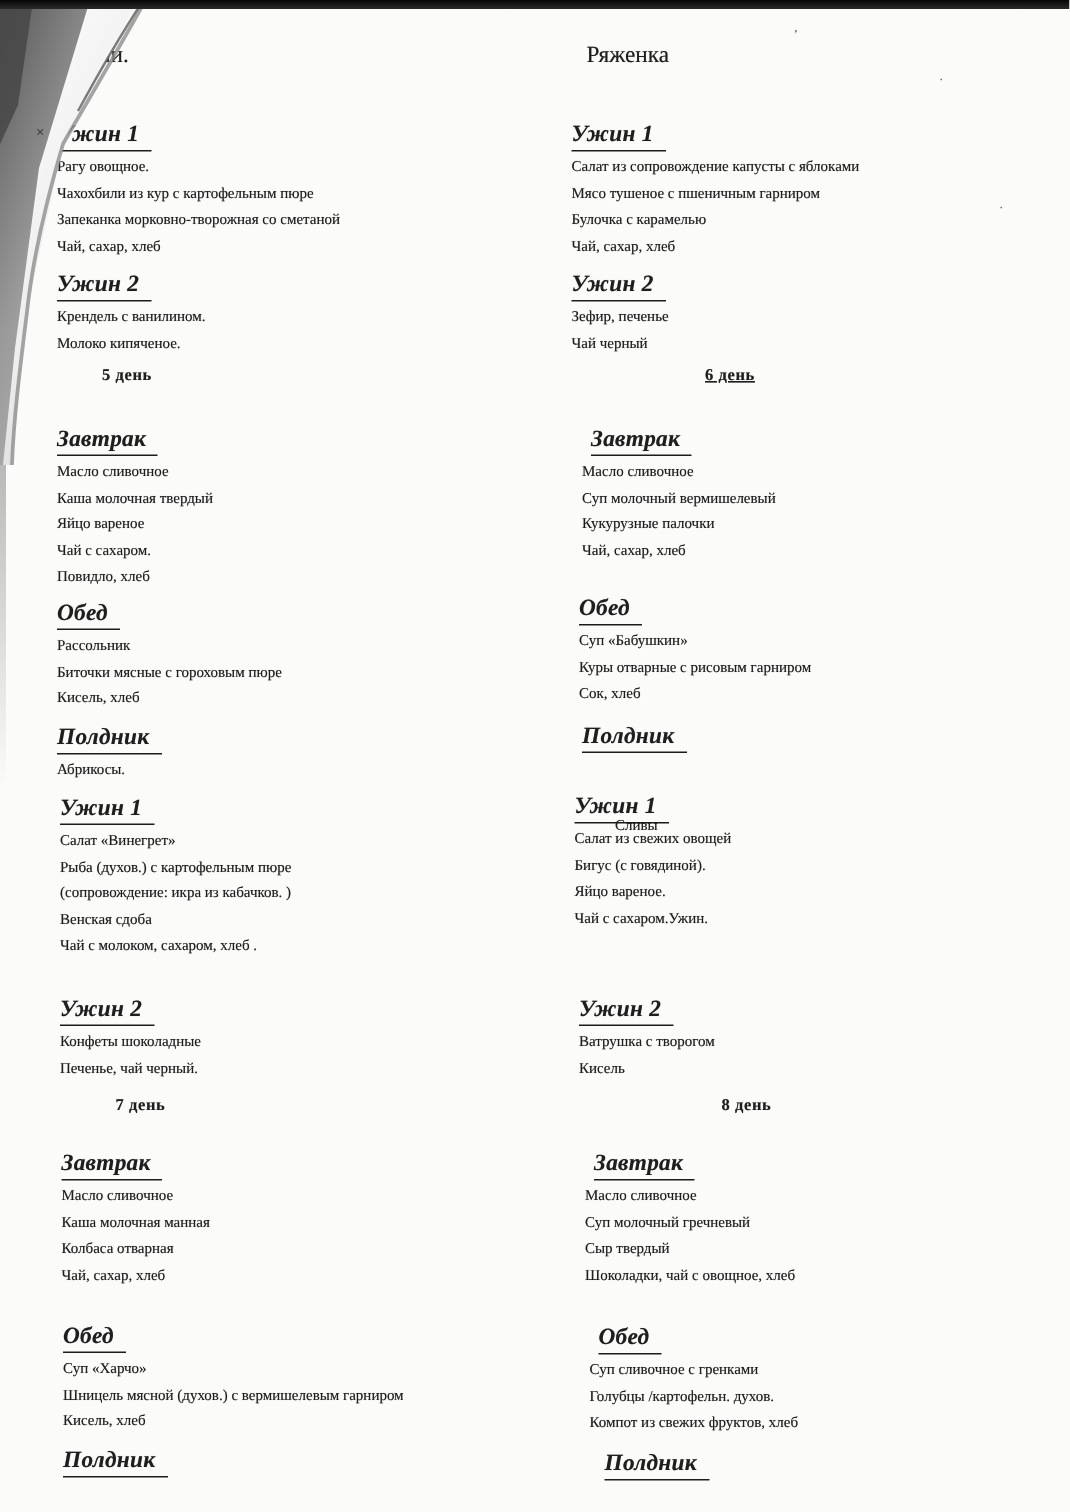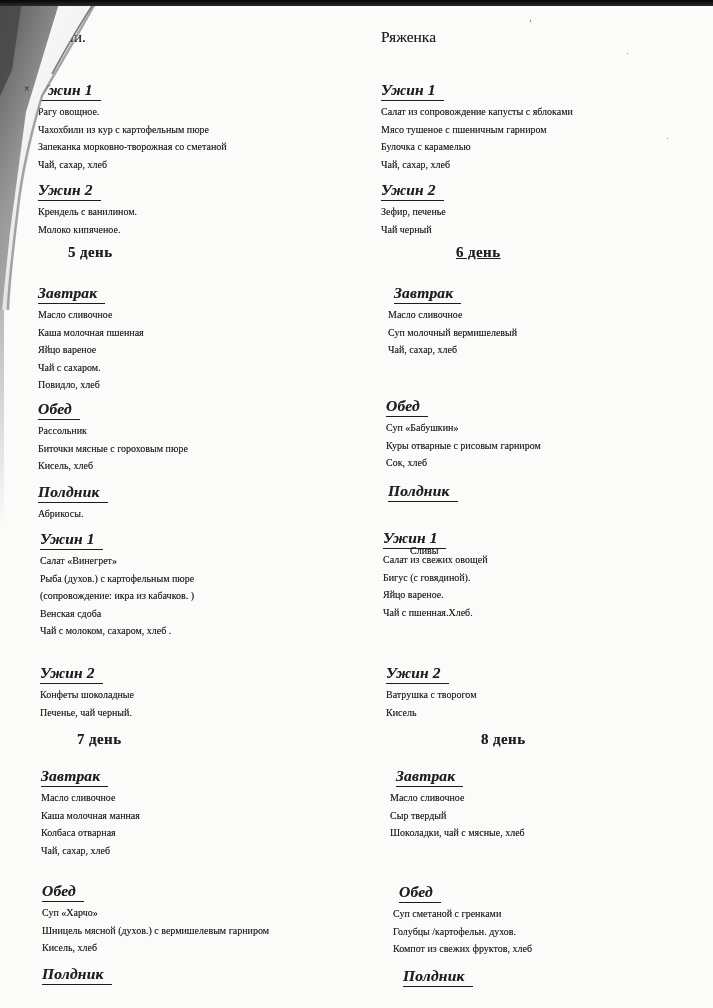--- a/index.html
+++ b/index.html
@@ -24,21 +24,21 @@
   .frag { position:absolute; font-size:15.5px; white-space:nowrap; }
   .meal { position:absolute; }
   .mtitle {
     display:table; font-size:15.5px; font-weight:bold; font-style:italic;
     line-height:16px; letter-spacing:.2px;
     border-bottom:1.6px solid #1c1c1c; padding:0 8px 2px 0; margin-bottom:2px;
   }
   .pad6 .mtitle { margin-left:6px; }
   .items { font-size:10px; line-height:17.6px; white-space:nowrap; }
   .items.indent { padding-left:22px;margin-top:40px; }
-  .day { position:absolute; font-size:15px; font-weight:bold; letter-spacing:.4px; white-space:nowrap; }
+  .day { position:absolute; font-size:11px; font-weight:bold; letter-spacing:.4px; white-space:nowrap; }
   .mark { position:absolute; color:rgba(45,45,45,.75); font-size:10px; z-index:7; }
   .speck { position:absolute; color:rgba(60,60,60,.45); font-size:9px; }
 </style>
 </head>
 <body>
 
 <div class="page">
 
   <div class="top-strip"></div>
 
@@ -92,21 +92,21 @@
           <div class="line">Молоко кипяченое.</div>
         </div>
     </section>
 
     <div class="day" style="top:244px; left:30px;">5 день</div>
 
     <section class="meal" style="top:285px; left:0;">
       <h3 class="mtitle">Завтрак</h3>
       <div class="items">
           <div class="line">Масло сливочное</div>
-          <div class="line">Каша молочная пшенная</div>
+          <div class="line">Каша молочная твердый</div>
           <div class="line">Яйцо вареное</div>
           <div class="line">Чай с сахаром.</div>
           <div class="line">Повидло, хлеб</div>
         </div>
     </section>
 
     <section class="meal" style="top:401px; left:0;">
       <h3 class="mtitle">Обед</h3>
       <div class="items">
           <div class="line">Рассольник</div>
@@ -162,47 +162,48 @@
         </div>
     </section>
 
     <section class="meal" style="top:966px; left:4px;">
       <h3 class="mtitle">Полдник</h3>
       <div class="items"></div>
     </section>
   </div>
 
   <div class="col col-right">
-    <div class="frag" style="top:28px; left:0;">Ряженка</div>
+    <div class="frag" style="top:28px; left:10px;">Ряженка</div>
 
     <section class="meal" style="top:82px; left:0;">
       <h3 class="mtitle">Ужин 1</h3>
       <div class="items">
           <div class="line">Салат из сопровождение капусты с яблоками</div>
           <div class="line">Мясо тушеное с пшеничным гарниром</div>
           <div class="line">Булочка с карамелью</div>
           <div class="line">Чай, сахар, хлеб</div>
         </div>
     </section>
 
     <section class="meal" style="top:182px; left:0;">
       <h3 class="mtitle">Ужин 2</h3>
       <div class="items">
           <div class="line">Зефир, печенье</div>
           <div class="line">Чай черный</div>
         </div>
     </section>
 
-    <div class="day" style="top:244px; left:75px;text-decoration:underline;">6 день</div>
+    <div class="day" style="top:244px; left:89px;text-decoration:underline;">6 день</div>
 
     <section class="meal pad6" style="top:285px; left:7px;">
       <h3 class="mtitle">Завтрак</h3>
       <div class="items">
           <div class="line">Масло сливочное</div>
           <div class="line">Суп молочный вермишелевый</div>
+          <div class="line">Кукурузные палочки</div>
           <div class="line">Чай, сахар, хлеб</div>
         </div>
     </section>
 
     <section class="meal" style="top:398px; left:5px;">
       <h3 class="mtitle">Обед</h3>
       <div class="items">
           <div class="line">Суп «Бабушкин»</div>
           <div class="line">Куры отварные с рисовым гарниром</div>
           <div class="line">Сок, хлеб</div>
@@ -215,47 +216,48 @@
           <div class="line">Сливы</div>
         </div>
     </section>
 
     <section class="meal" style="top:530px; left:2px;">
       <h3 class="mtitle">Ужин 1</h3>
       <div class="items">
           <div class="line">Салат из свежих овощей</div>
           <div class="line">Бигус (с говядиной).</div>
           <div class="line">Яйцо вареное.</div>
-          <div class="line">Чай с пшенная.Хлеб.</div>
+          <div class="line">Чай с сахаром.Ужин.</div>
         </div>
     </section>
 
     <section class="meal" style="top:665px; left:5px;">
       <h3 class="mtitle">Ужин 2</h3>
       <div class="items">
           <div class="line">Ватрушка с творогом</div>
           <div class="line">Кисель</div>
         </div>
     </section>
 
     <div class="day" style="top:731px; left:100px;text-align:right;">8 день</div>
 
     <section class="meal pad6" style="top:768px; left:9px;">
       <h3 class="mtitle">Завтрак</h3>
       <div class="items">
           <div class="line">Масло сливочное</div>
+          <div class="line">Суп молочный гречневый</div>
           <div class="line">Сыр твердый</div>
-          <div class="line">Шоколадки, чай с мясные, хлеб</div>
+          <div class="line">Шоколадки, чай с овощное, хлеб</div>
         </div>
     </section>
 
     <section class="meal pad6" style="top:884px; left:12px;">
       <h3 class="mtitle">Обед</h3>
       <div class="items">
-          <div class="line">Суп сметаной с гренками</div>
+          <div class="line">Суп сливочное с гренками</div>
           <div class="line">Голубцы /картофельн. духов.</div>
           <div class="line">Компот из свежих фруктов, хлеб</div>
         </div>
     </section>
 
     <section class="meal" style="top:968px; left:22px;">
       <h3 class="mtitle">Полдник</h3>
       <div class="items"></div>
     </section>
   </div>

